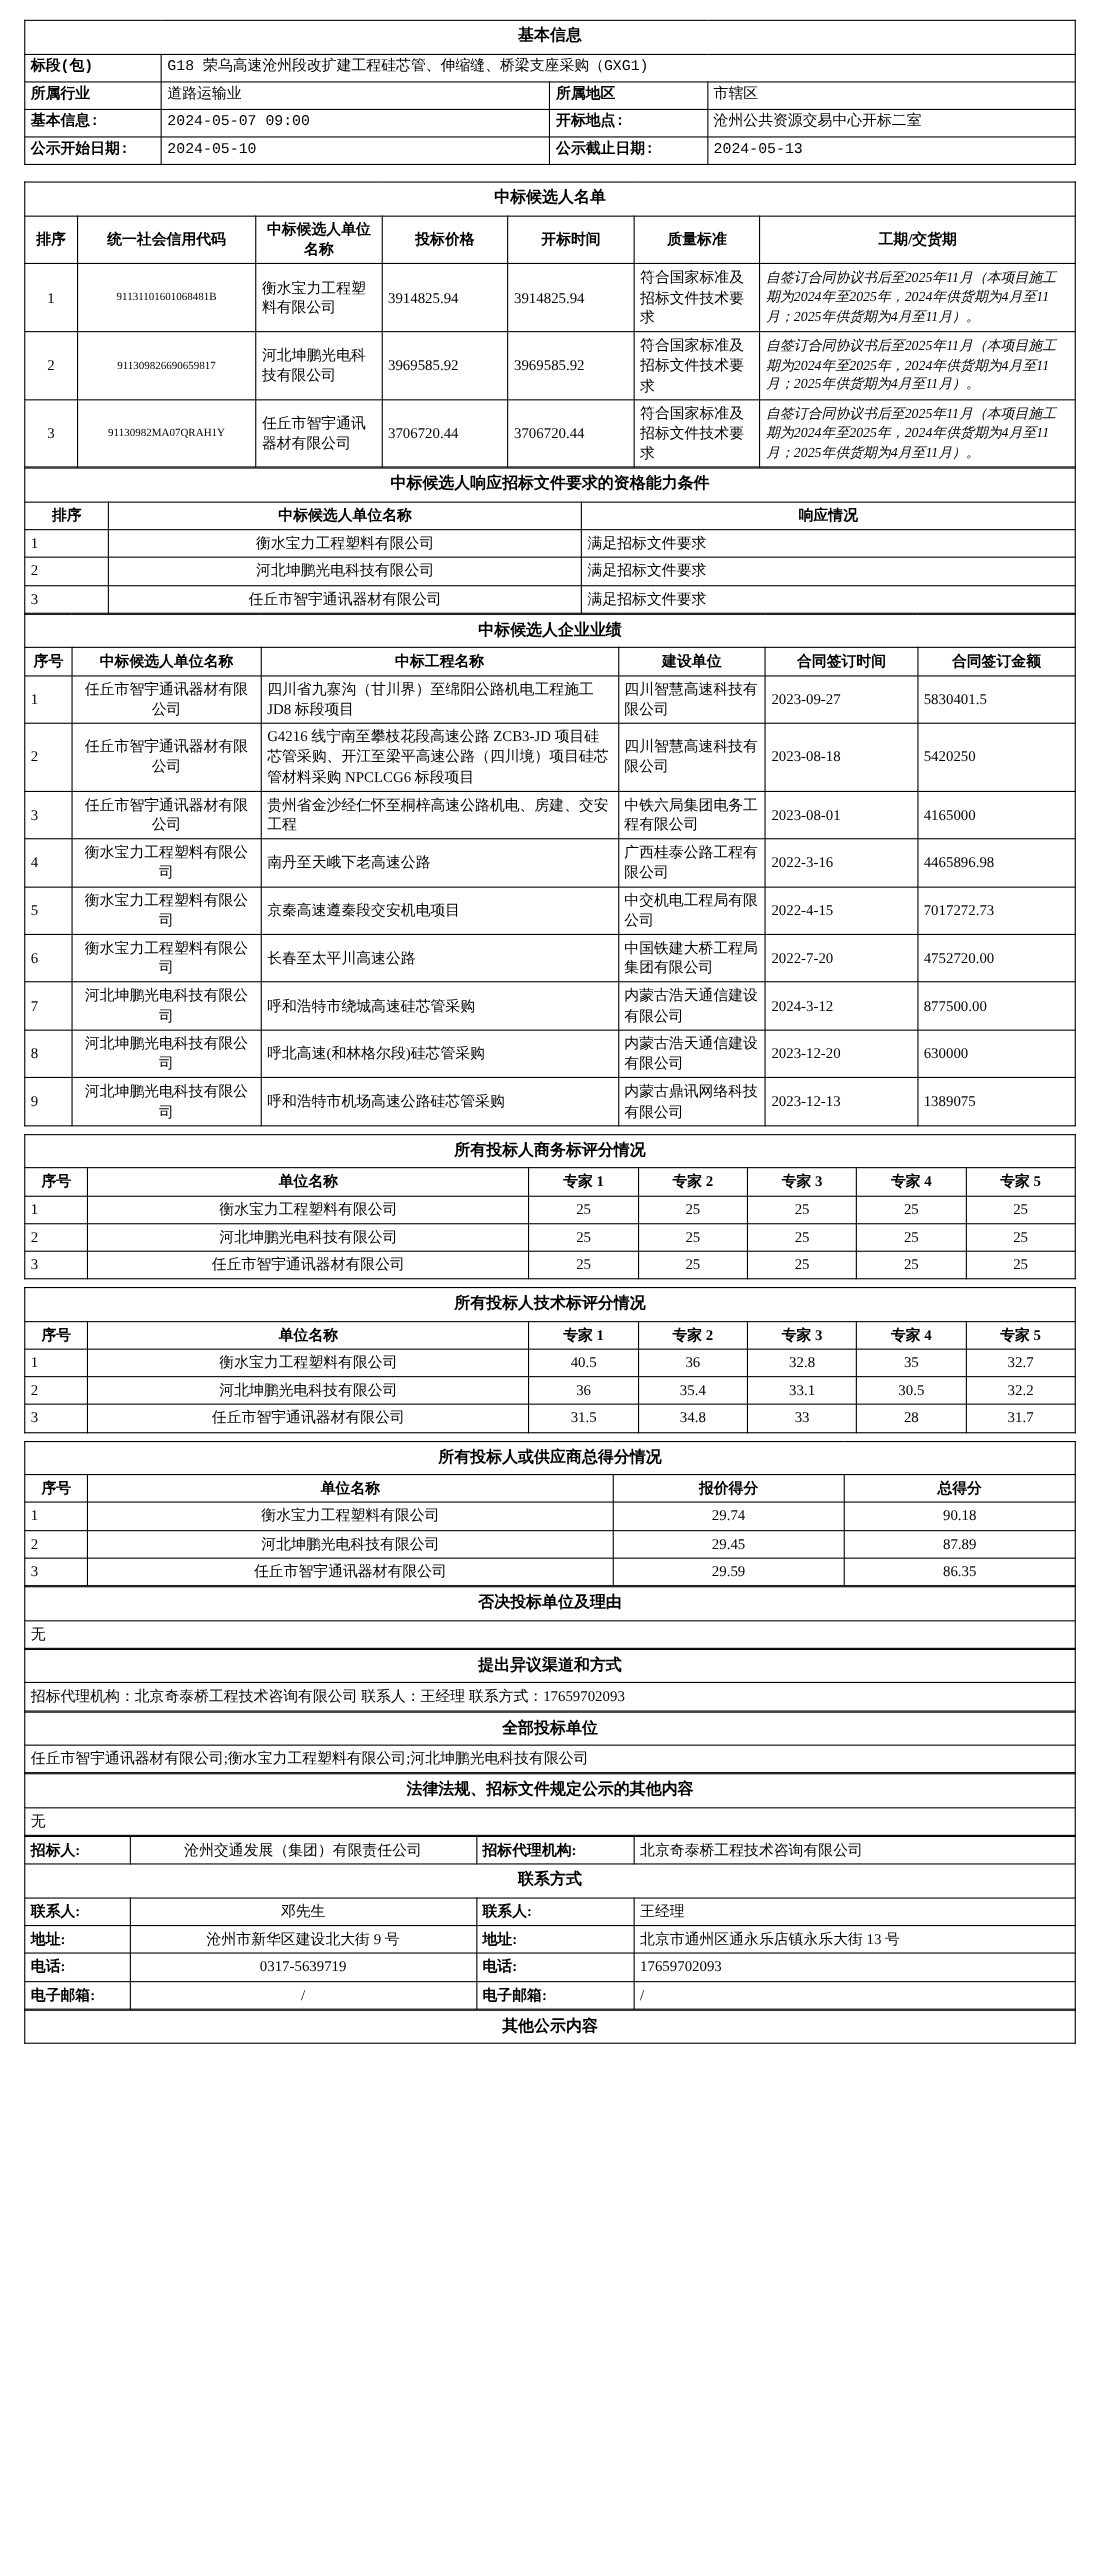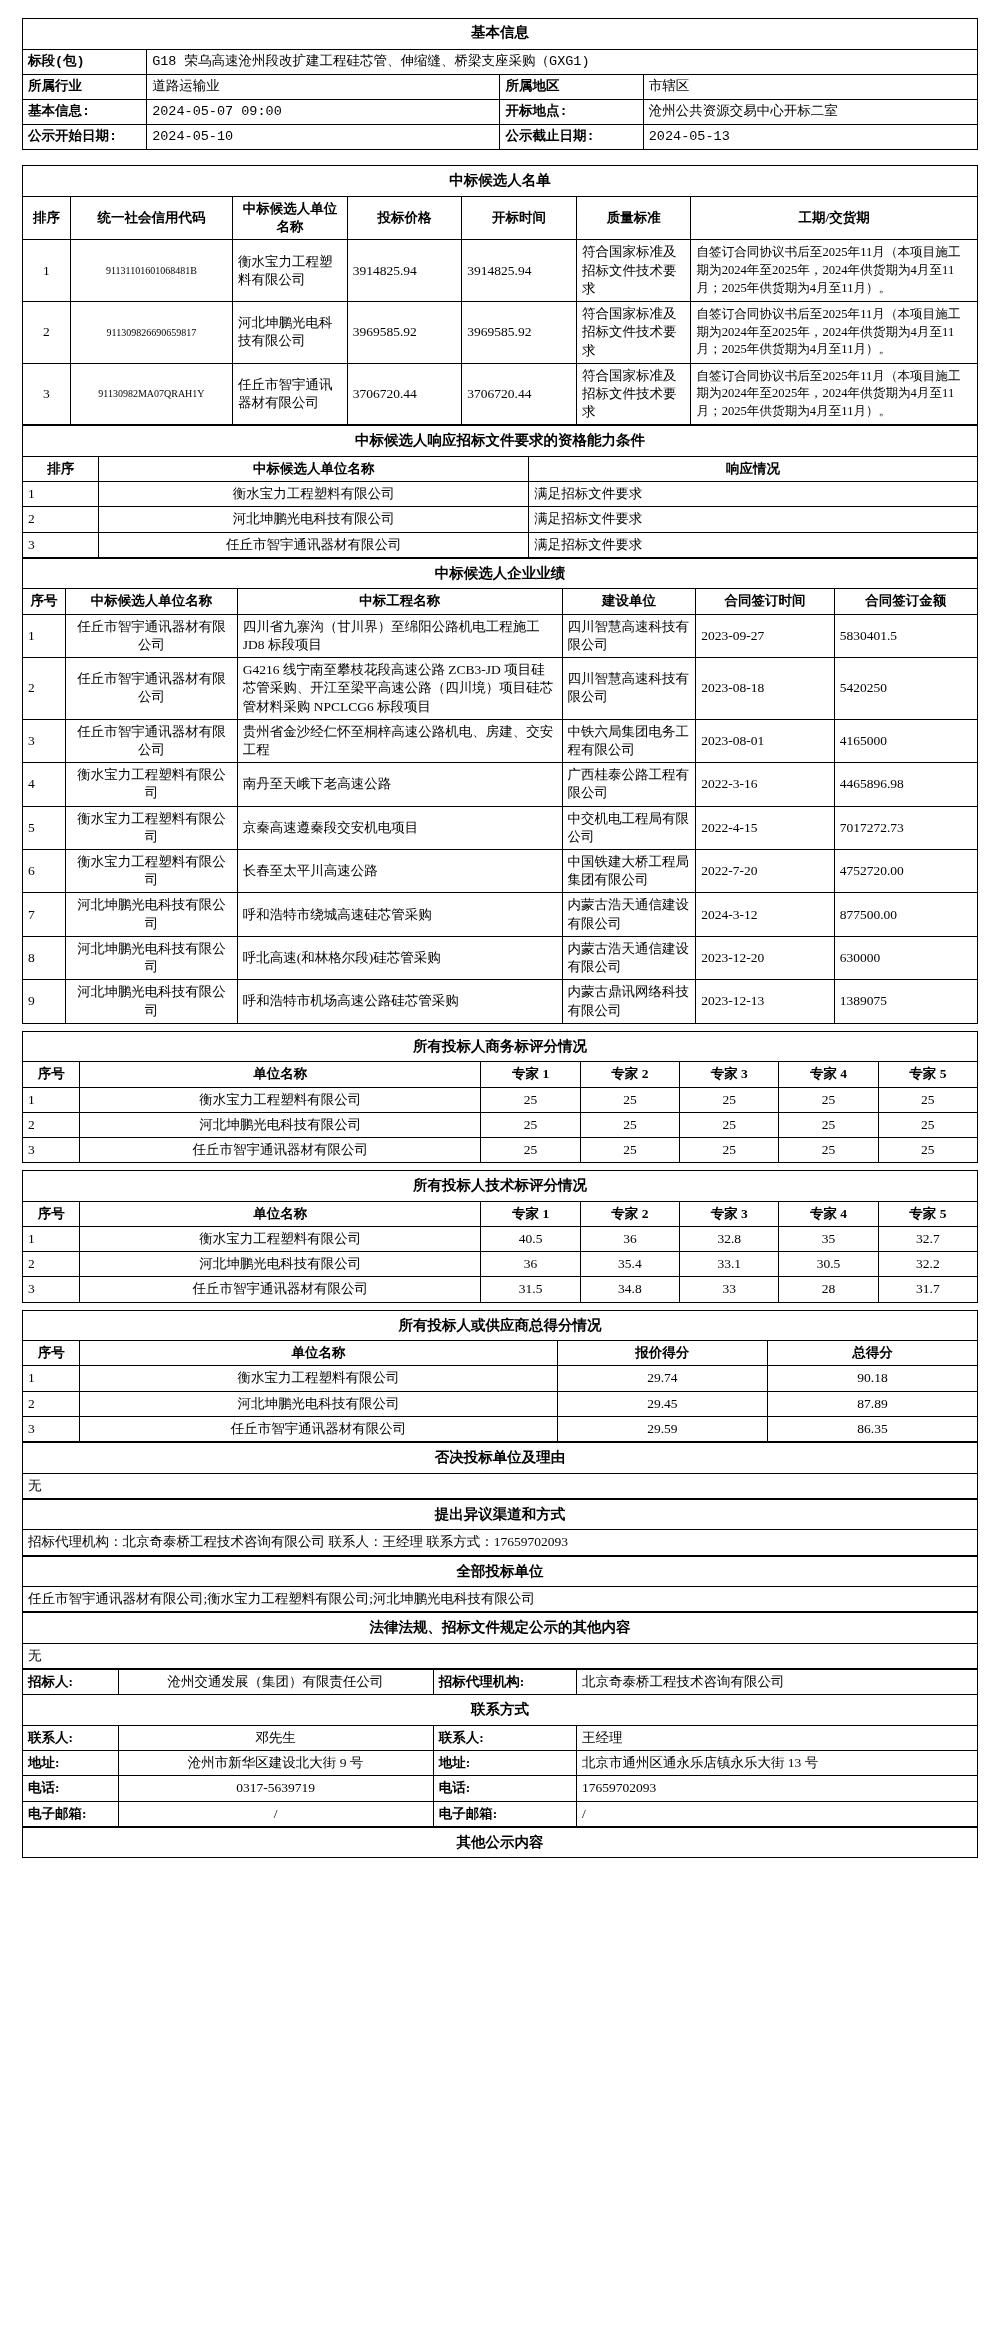--- a/index.html
+++ b/index.html
@@ -12,21 +12,21 @@
   table{border-collapse:collapse;width:100%;table-layout:fixed;}
   td,th{border:1px solid #000;padding:3px 5px;font-size:13.5px;line-height:1.35;vertical-align:middle;}
   .section-title{text-align:center;font-weight:bold;font-size:14.5px;padding:5px 4px;}
   .lbl{font-weight:bold;white-space:nowrap;}
   .ctr{text-align:center;}
   .left{text-align:left;}
   .small{font-size:10px;}
   .blk{margin-bottom:15px;font-family:Liberation Mono, monospace;}
   .gap{height:7px;}
   .th{font-weight:bold;text-align:center;}
-  .note{font-size:12.6px;line-height:1.4;}
+  .note{font-size:12.6px;line-height:1.4;font-style:italic;}
 </style>
 </head>
 <body>
 
 <div class="page">
 
   <table class="blk">
     <colgroup>
         <col style="width:13%">
         <col style="width:37%">

